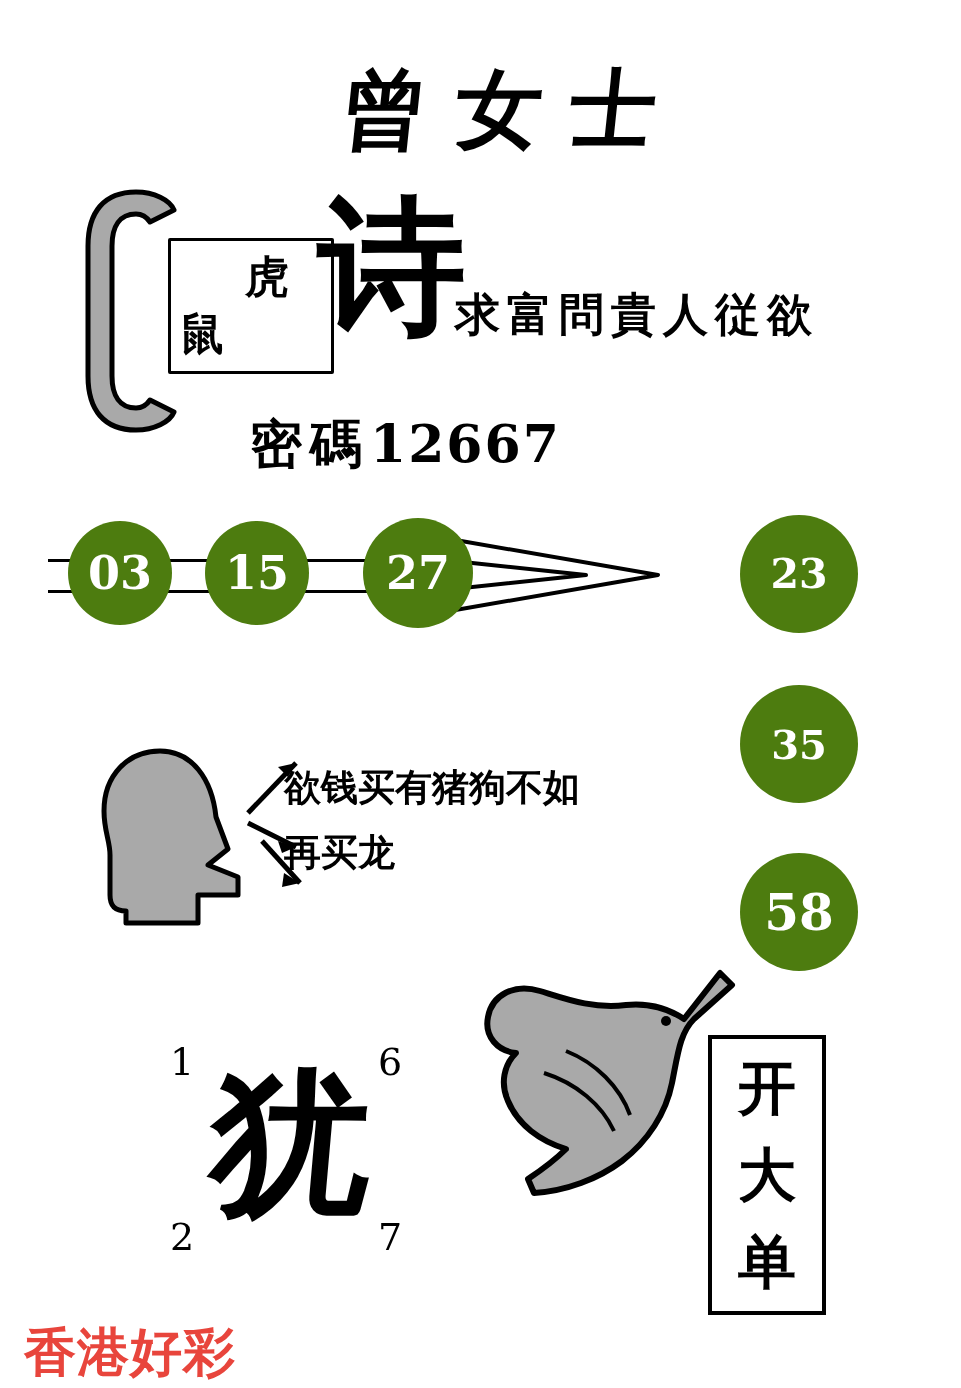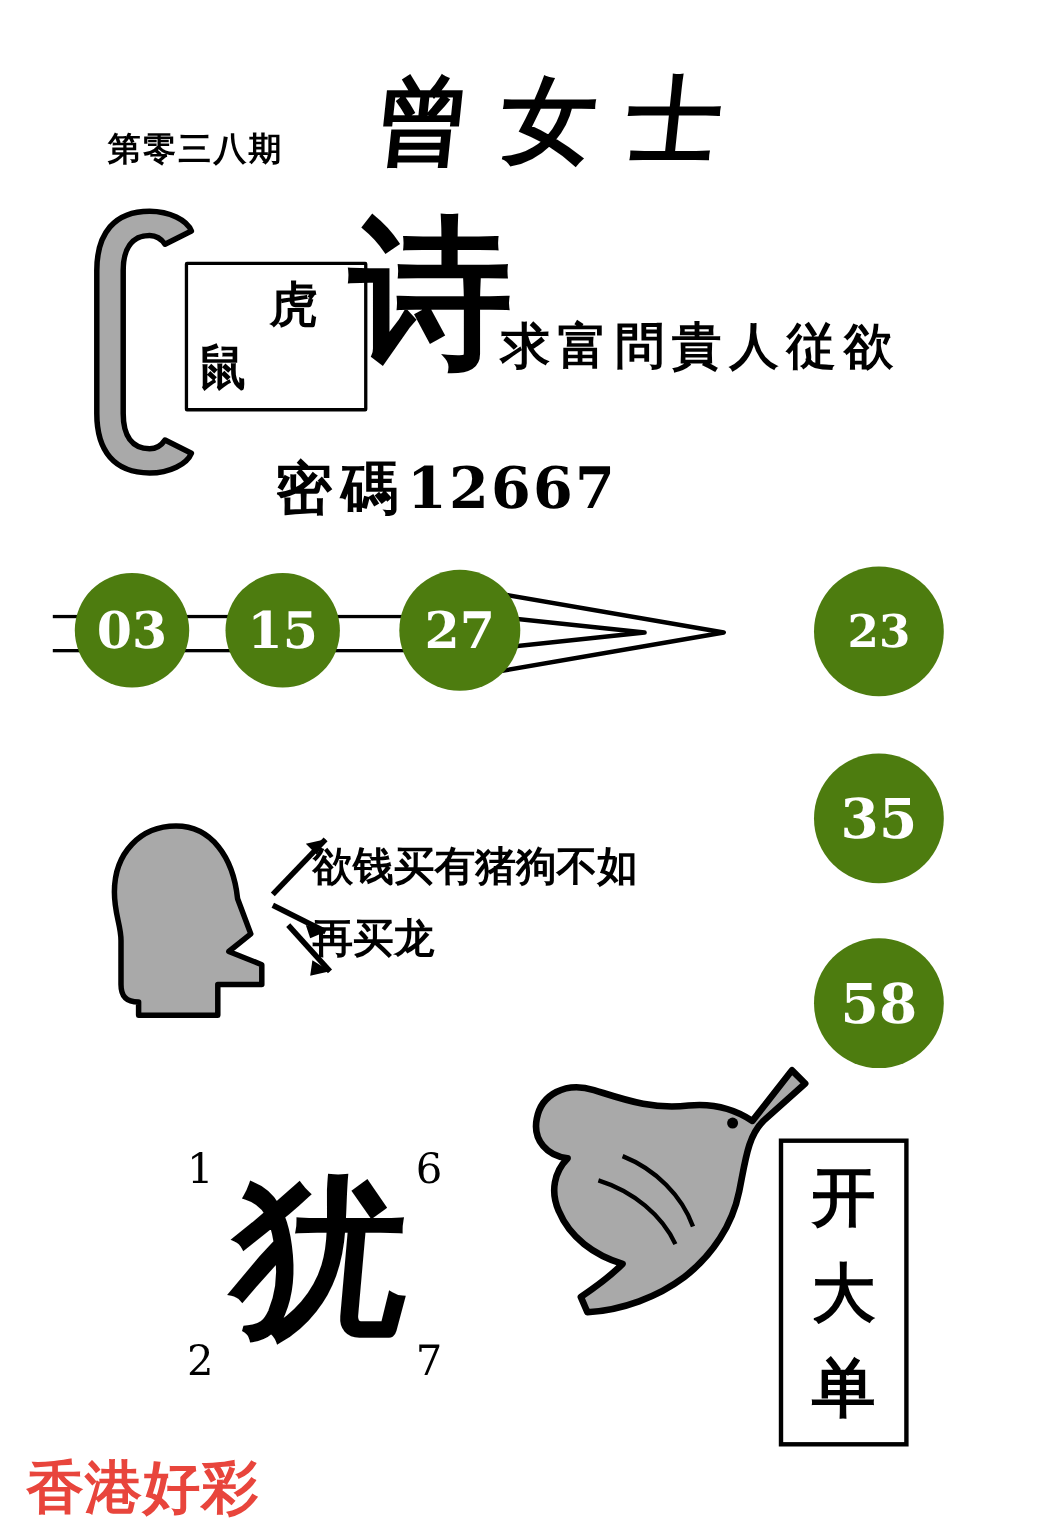--- a/index.html
+++ b/index.html
@@ -82,21 +82,21 @@
     position:absolute;border-radius:50%;
     background:#4d7c0f;color:#fff;
     display:flex;align-items:center;justify-content:center;
     font-family:"DejaVu Serif","Liberation Serif",serif;
     font-weight:bold;
   }
   .ball.b1{left:68px;top:521px;width:104px;height:104px;font-size:46px;}
   .ball.b2{left:205px;top:521px;width:104px;height:104px;font-size:46px;}
   .ball.b3{left:363px;top:518px;width:110px;height:110px;font-size:46px;}
   .ball.r1{left:740px;top:515px;width:118px;height:118px;font-size:41px;}
-  .ball.r2{left:740px;top:685px;width:118px;height:118px;font-size:50px;}
+  .ball.r2{left:740px;top:685px;width:118px;height:118px;font-size:40px;}
   .ball.r3{left:740px;top:853px;width:118px;height:118px;font-size:50px;}
 
   
   .head-fig{position:absolute;left:88px;top:745px;width:170px;height:185px;}
   .speech{
     position:absolute;
     font-family:"DejaVu Serif","Liberation Serif",serif;
     font-size:37px;font-weight:bold;white-space:nowrap;
   }
   .sp-1{left:284px;top:763px;}
@@ -148,21 +148,20 @@
   .footer .url{
     font-family:"DejaVu Sans Mono","Liberation Mono",monospace;
     font-size:58px;font-weight:bold;color:#e8453c;letter-spacing:1px;
   }
 </style>
 </head>
 <body>
 
 <div class="page">
 
-  <div class="issue">第零三八期</div>
   <div class="brand">曾女士</div>
 
   <div class="handset">
     <svg width="110" height="250" viewBox="0 0 110 250">
       <path d="M58,6 C26,6 10,26 10,60 L10,190 C10,224 26,244 58,244 C76,244 92,236 96,226
                L72,214 C68,220 64,222 58,222 C42,222 34,210 34,190 L34,60 C34,40 42,28 58,28
                C64,28 68,30 72,36 L96,24 C92,14 76,6 58,6 Z" fill="#a9a9a9" stroke="#000" stroke-width="5" stroke-linejoin="round"></path>
     </svg>
   </div>
 

